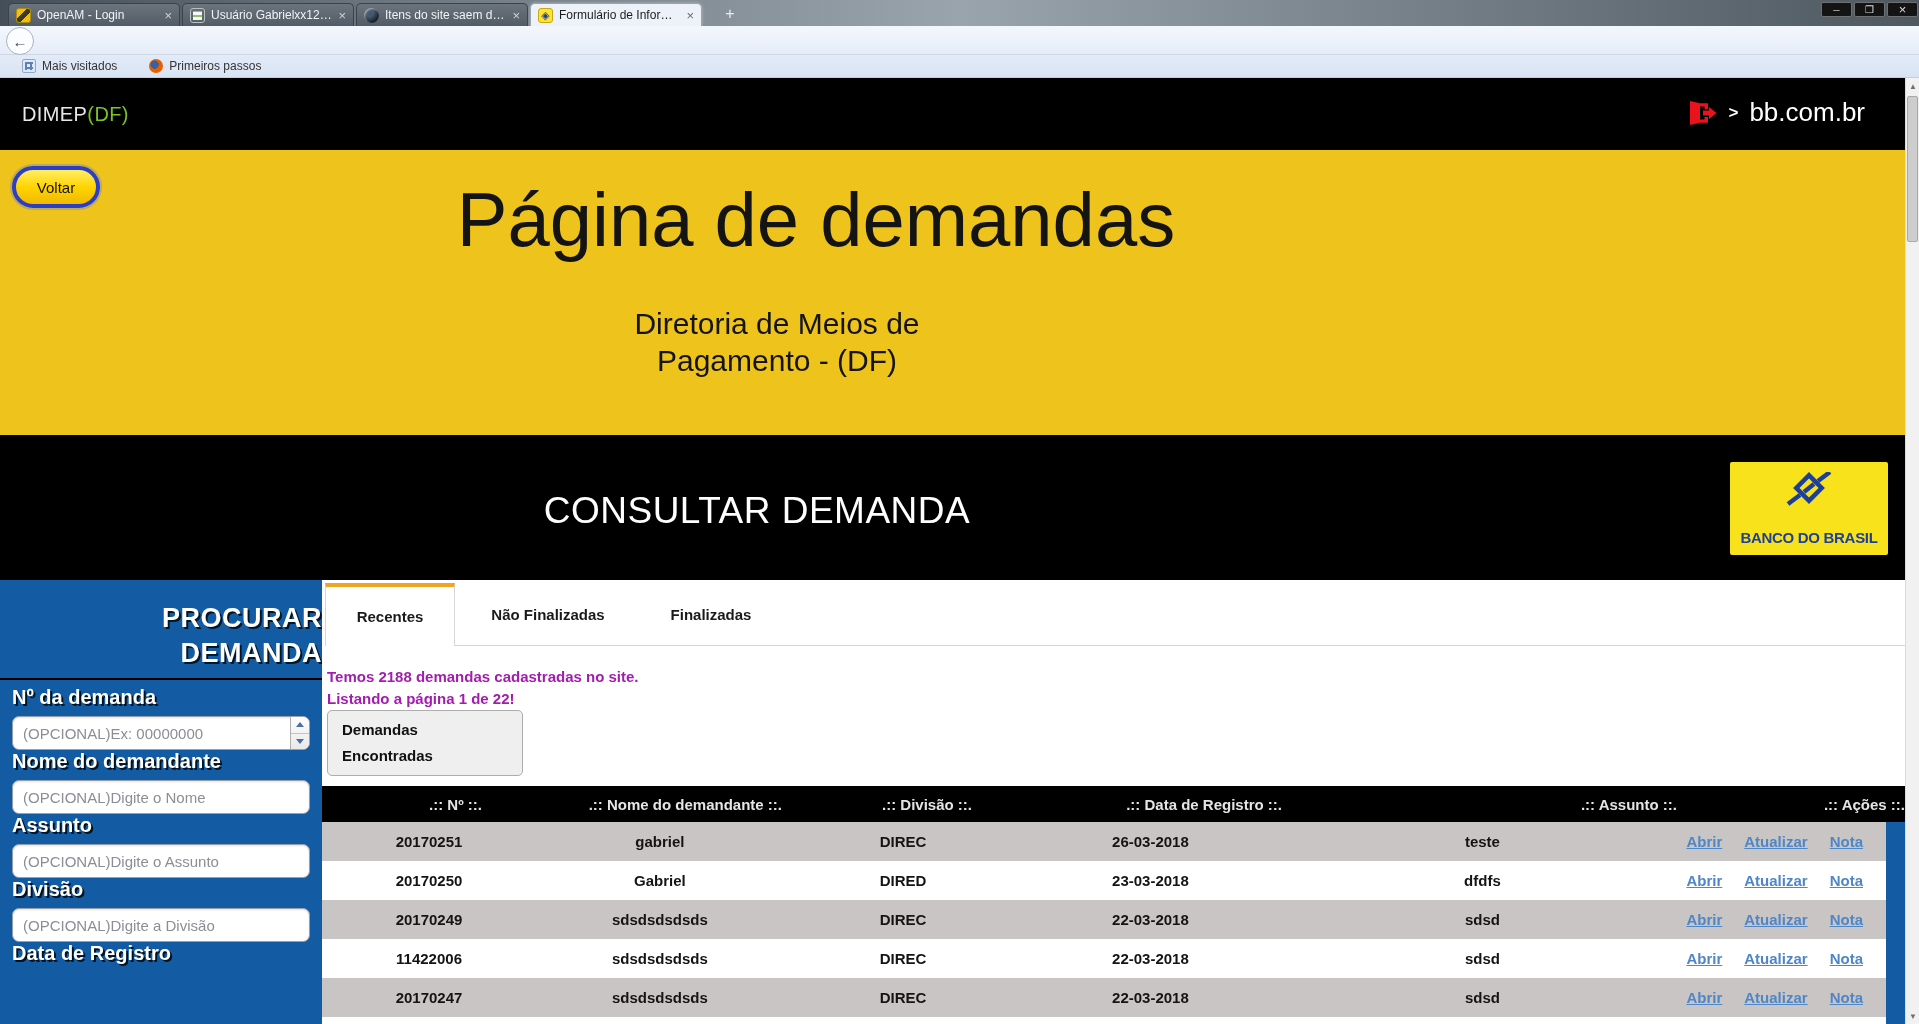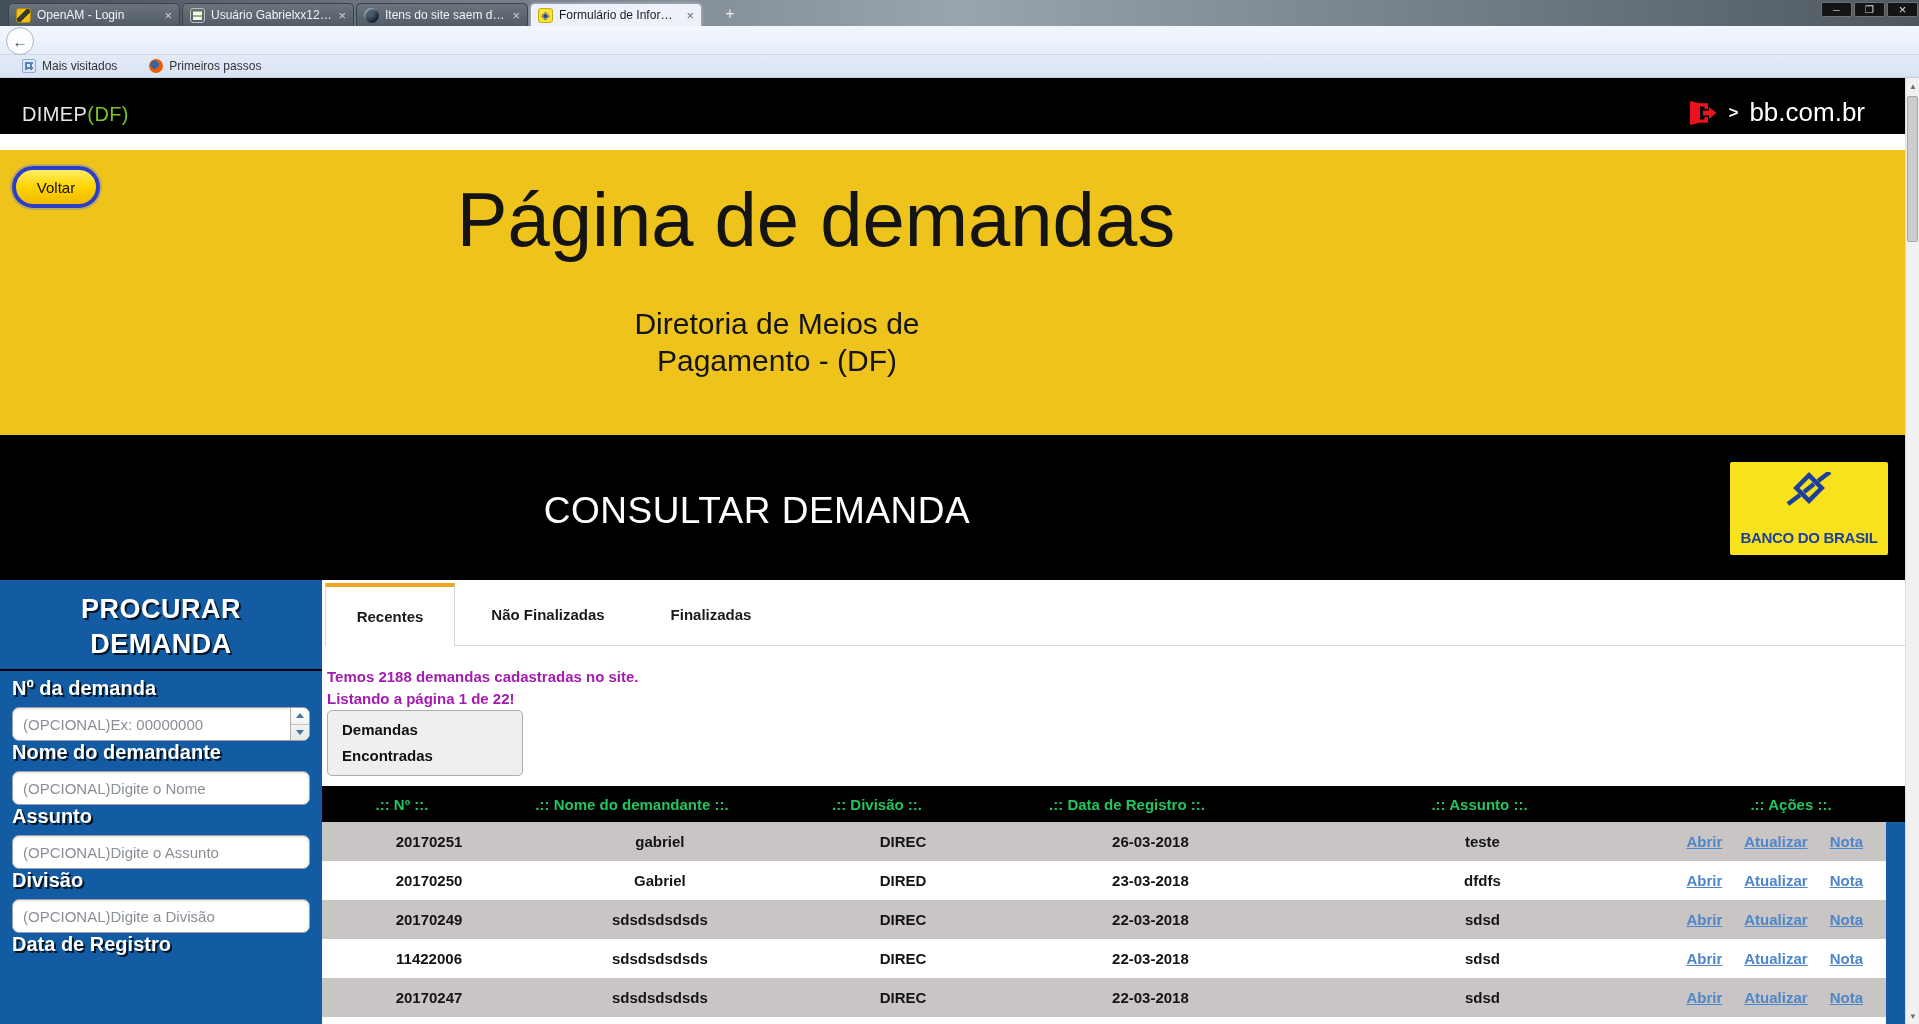--- a/index.html
+++ b/index.html
@@ -90,21 +90,21 @@
   
   .page-scrollbar { position:absolute; left:1905px; top:78px; width:14px; height:946px;
     background:#f1f1f1; border-left:1px solid #dcdcdc; }
   .sb-arrow { position:absolute; left:0; width:14px; height:16px; color:#6f6f6f; font-size:8px;
     display:flex; align-items:center; justify-content:center; cursor:pointer; }
   .sb-up { top:0; } .sb-up::before { content:"▲"; }
   .sb-down { bottom:0; } .sb-down::before { content:"▼"; }
   .sb-thumb { position:absolute; left:1px; top:18px; width:11px; height:146px; background:#cdcdcd;
     border:1px solid #a8a8a8; border-radius:2px; cursor:pointer; }
 
-  .site-header { position:absolute; left:0; top:78px; width:1905px; height:56px; background:#000; }
+  .site-header { position:absolute; left:0; top:78px; width:1905px; height:72px; background:#000; }
   .brand { position:absolute; left:22px; top:25px; font-size:20px; color:#e8e8e8; letter-spacing:.4px; }
   .brand-suffix { color:#7cc220; }
   .logout { position:absolute; right:40px; top:19px; display:flex; align-items:center; gap:11px; cursor:pointer; }
   .logout-chevron { color:#fff; font-size:17px; font-weight:bold; }
   .logout-label { color:#fff; font-size:26px; }
 
   .banner { position:absolute; left:0; top:150px; width:1905px; height:285px; background:#eec31c; }
   .voltar { position:absolute; left:12px; top:16px; width:88px; height:42px; border-radius:21px;
     border:4px solid #2c3ec4; background:linear-gradient(180deg,#ffee66 0%,#ffd400 50%,#f0b900 100%);
     font-size:15px; color:#111; display:flex; align-items:center; justify-content:center; cursor:pointer;
@@ -117,21 +117,21 @@
   .black-band { position:absolute; left:0; top:435px; width:1905px; height:145px; background:#000; }
   .section-title { position:absolute; left:0; top:55px; width:1514px; text-align:center;
     font-size:37px; color:#fff; letter-spacing:.5px; }
   .bb-logo { position:absolute; left:1730px; top:27px; width:158px; height:93px; background:#f8e21c;
     border-radius:2px; display:flex; flex-direction:column; align-items:center; justify-content:space-between;
     padding:10px 0 9px; }
   .bb-logo-text { color:#1c3f9e; font-weight:bold; font-size:15px; letter-spacing:-0.3px; }
 
   .content { position:absolute; left:0; top:580px; width:1905px; height:444px; background:#fff; }
   .sidebar { position:absolute; left:0; top:0; width:322px; height:444px; background:#135ca4; overflow:hidden; }
-  .sidebar-title { margin-top:12px; text-align:center; color:#fff; font-weight:bold; font-size:27px;
+  .sidebar-title { margin-top:21px; text-align:right; color:#fff; font-weight:bold; font-size:27px;
     line-height:35px; text-shadow:2px 2px 0 rgba(0,0,0,.75); letter-spacing:.5px; }
   .sidebar-hr { border:none; border-top:2px solid #000; margin-top:7px; }
   .sfields { padding:6px 12px 0; }
   .sfield { }
   .slabel { color:#fff; font-weight:bold; font-size:20px; text-shadow:2px 2px 0 rgba(0,0,0,.8); }
   .input-wrap { position:relative; margin-top:7px; }
   .sinput { width:100%; height:34px; border-radius:7px; border:1px solid #9aa0a8; padding:0 24px 0 10px;
     font-size:15px; color:#333; font-family:"Liberation Sans",sans-serif; box-shadow:inset 0 1px 2px rgba(0,0,0,.12); }
   .sinput::placeholder { color:#8a8f96; }
   .spinner { position:absolute; right:1px; top:1px; bottom:1px; width:19px; display:none;
@@ -149,21 +149,21 @@
   .ptab.active { border-top:4px solid #efa51f; border-left:1px solid #d7d7d7; border-right:1px solid #d7d7d7;
     border-bottom:none; }
   .ptab-filler { flex:1; order:99; border-bottom:1px solid #d7d7d7; }
   .summary { position:absolute; left:5px; top:86px; font-size:15px; font-weight:bold; color:#a21caf; line-height:22px; }
   .results-box { position:absolute; left:5px; top:130px; width:196px; background:#efefef;
     border:1px solid #adadad; border-radius:5px; padding:6px 14px; font-size:15px; font-weight:bold;
     color:#111; line-height:26px; }
 
   .dtable { position:absolute; left:0; top:206px; width:1583px; }
   .thead { display:flex; height:36px; background:#000; align-items:center; }
-  .th { color:#22c55e; font-size:15px; font-weight:bold; text-align:center; }
+  .th { color:#e5e5e5; font-size:15px; font-weight:bold; text-align:right; }
   .tr { display:flex; height:39px; align-items:center; }
   .row-gray { background:#c9c5c5; }
   .row-white { background:#fff; }
   .td { font-size:15px; font-weight:bold; color:#141414; text-align:center;margin-left:41px; }
   .td.actions { display:flex; justify-content:flex-end; gap:22px; padding-right:42px; }
   .action-link { color:#4e86c8; font-size:15px; font-weight:bold; text-decoration:underline; cursor:pointer; }
   .blue-strip { position:absolute; left:1886px; top:822px; width:19px; height:202px; background:#135ca4; }
 </style>
 </head>
 <body>

